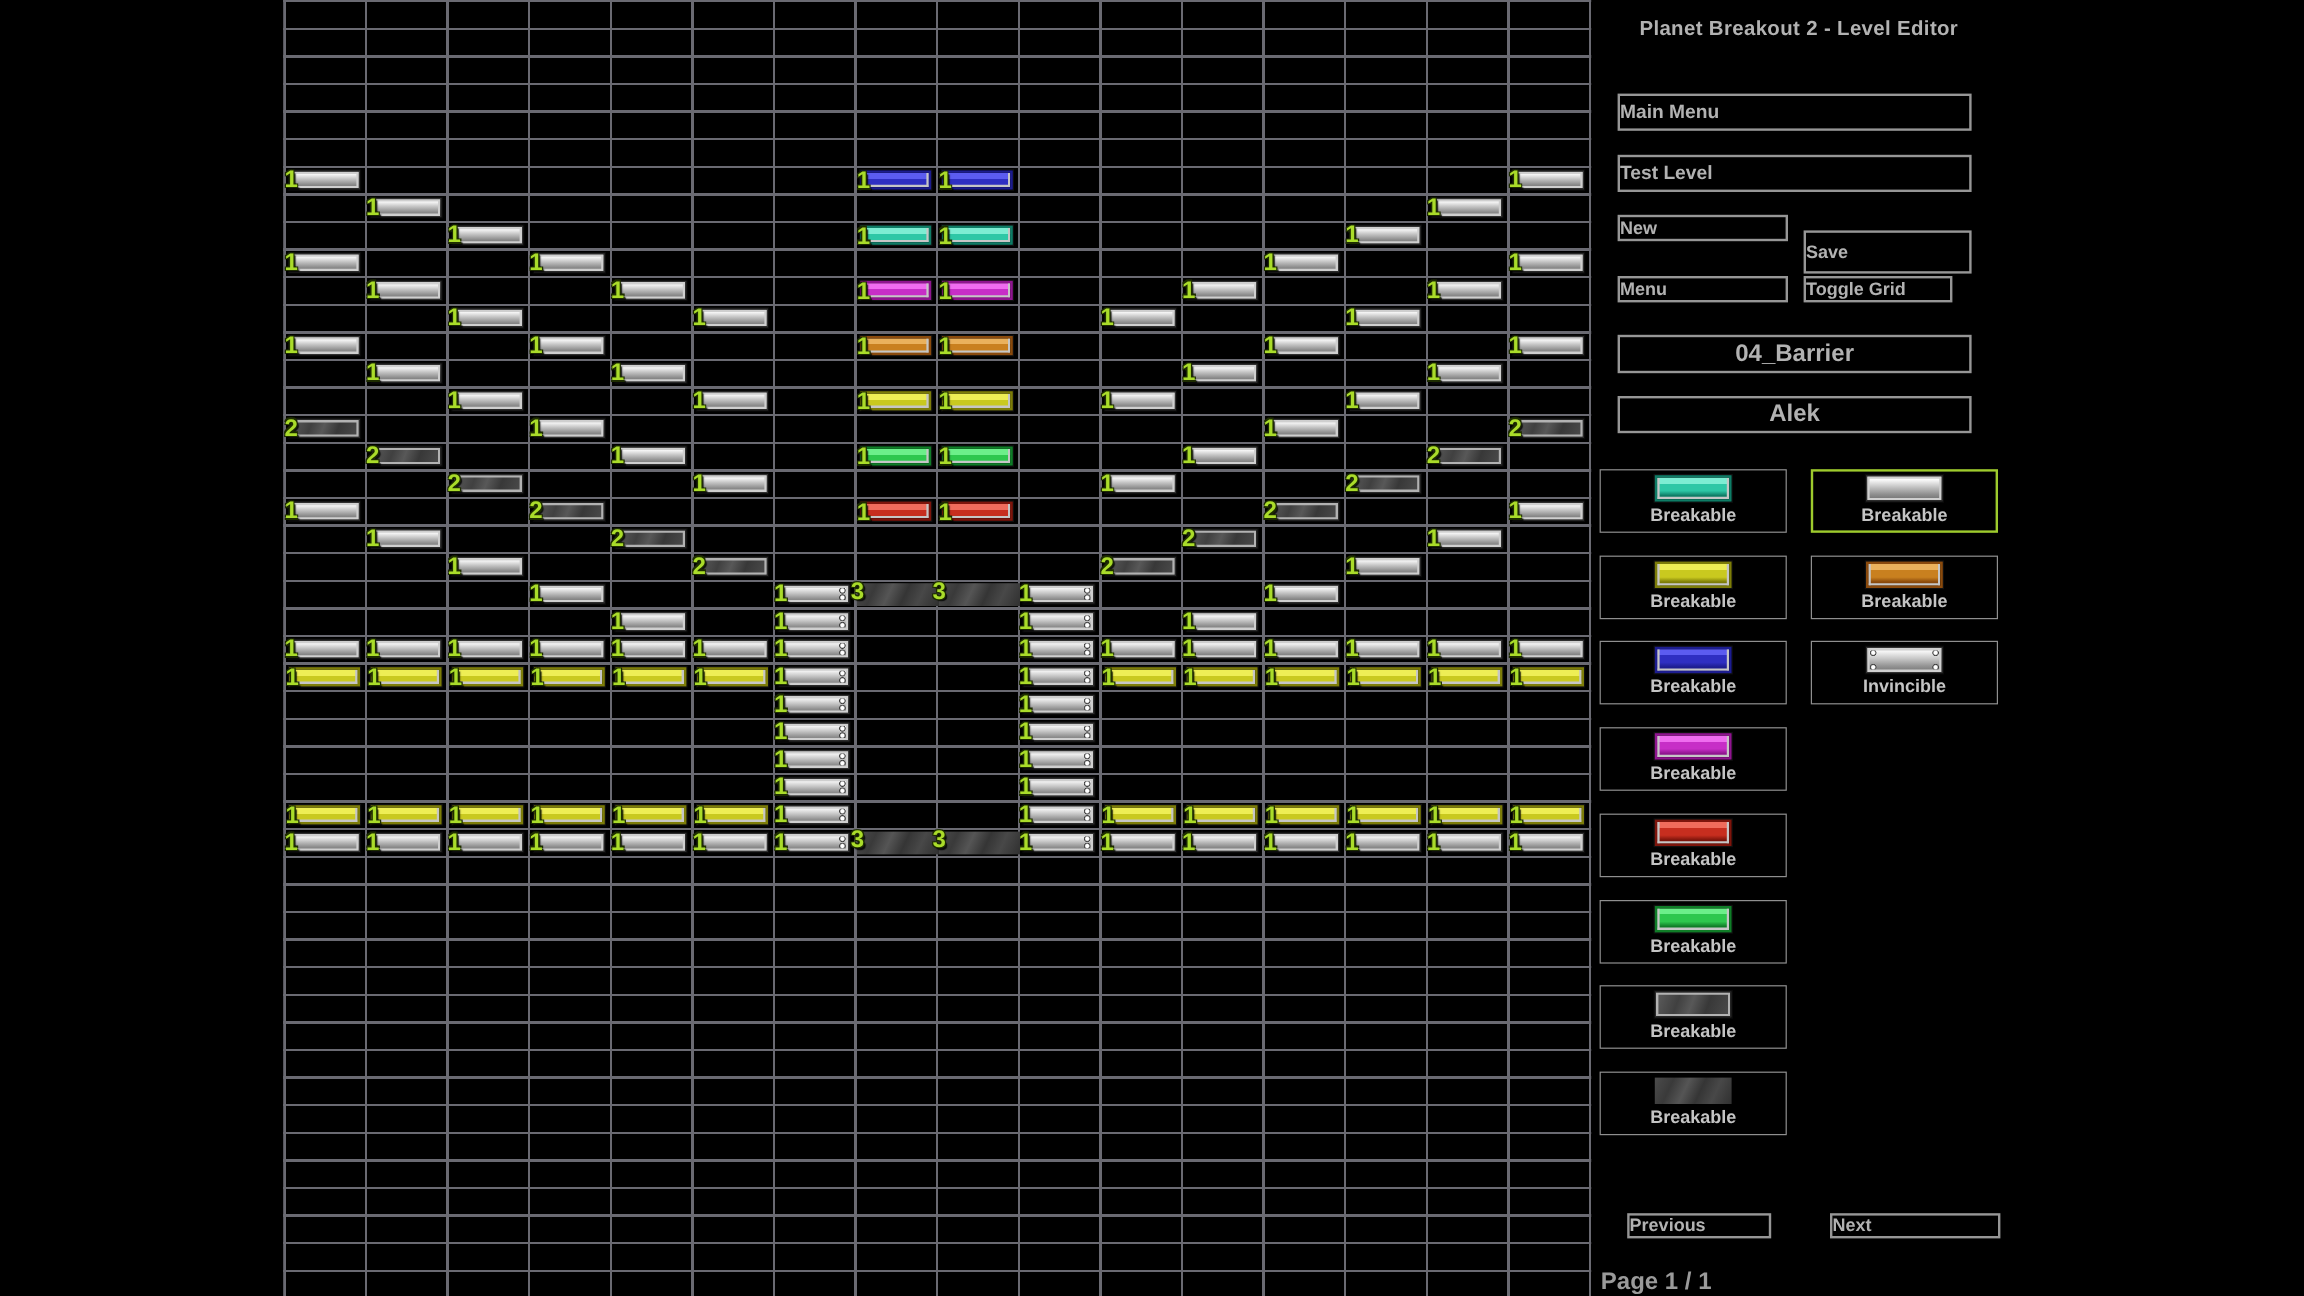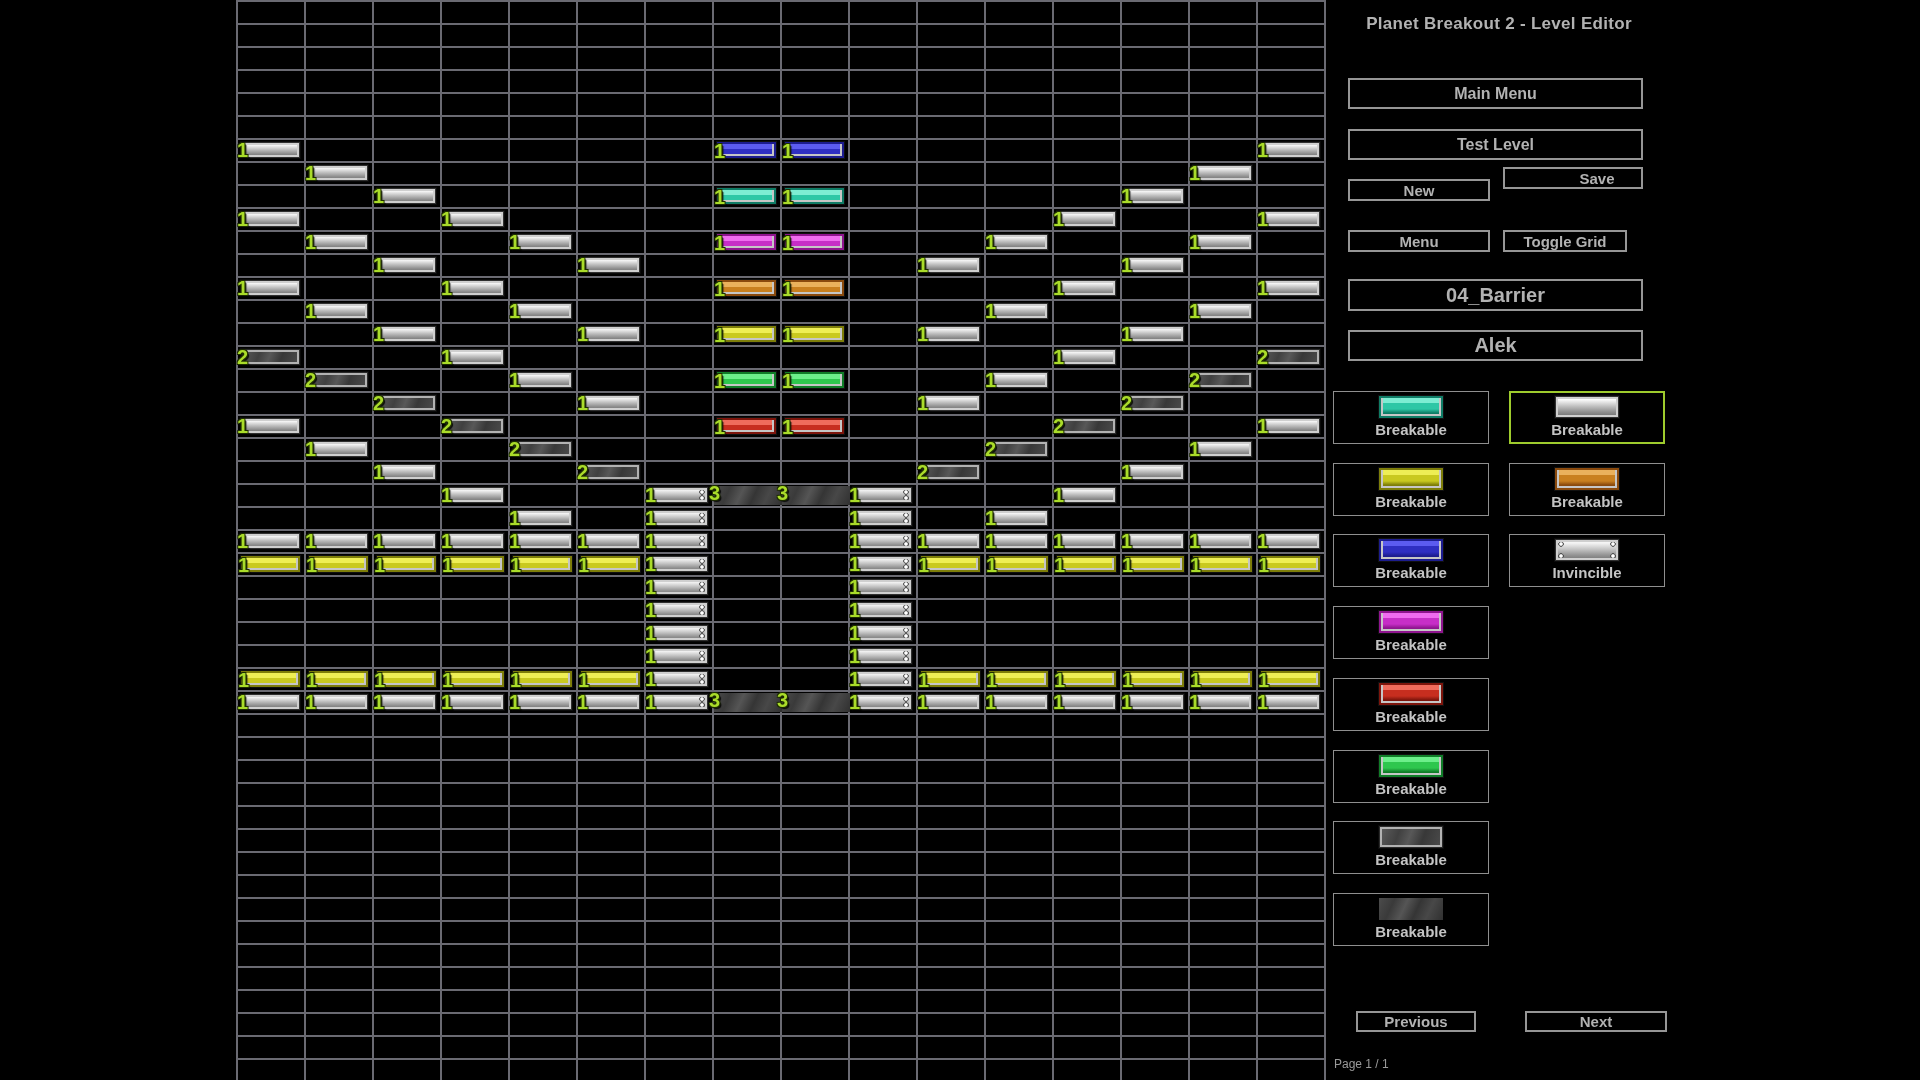--- a/index.html
+++ b/index.html
@@ -41,31 +41,31 @@
   .t-dark{border:1px solid #2a2a2a;
     box-shadow:inset 0 0 0 2px #b2b2b2,0 0 0 1px #0a0a0a;
     background:linear-gradient(110deg,#5e5e5e,#404040 30%,#585858 48%,#383838 68%,#4c4c4c);}
   
   .t-slab{background:linear-gradient(115deg,#4c4c4c,#3a3a3a 22%,#555555 40%,#353535 58%,#484848 76%,#303030);}
 
   
   #sidebar{position:absolute;left:1333px;top:0;width:360px;height:1080px;color:#b2b2b2;}
   .sb-title{position:absolute;left:0;top:14px;width:332px;text-align:center;
     font-size:17px;font-weight:bold;color:#b2b2b2;letter-spacing:.3px;}
-  .sb-btn{position:absolute;display:flex;align-items:center;justify-content:center;
+  .sb-btn{position:absolute;display:flex;align-items:center;justify-content:flex-start;
     border:2px solid #969696;color:#b2b2b2;font-weight:bold;font-size:16px;background:#000;cursor:pointer;}
   .sb-btn.small{font-size:15px;}
   .sb-field{position:absolute;display:flex;align-items:center;justify-content:center;
     border:2px solid #969696;color:#b2b2b2;font-weight:bold;font-size:20px;background:#000;}
   .pal-box{position:absolute;width:156px;height:53px;border:1px solid #8f8f8f;background:#000;cursor:pointer;}
   .pal-box.selected{border:2px solid var(--selected-border);}
   .pal-brick{position:relative;width:64px;height:22px;margin:4px auto 0;}
   .pal-box.selected .pal-brick{margin-top:3px;}
   .pal-label{margin-top:3px;text-align:center;font-size:15px;font-weight:bold;color:#c4c4c4;}
-  .pager-label{position:absolute;left:1px;top:1057px;font-size:12px;font-weight:normal;color:#9a9a9a;}
+  .pager-label{position:absolute;left:1px;top:1057px;font-size:20px;font-weight:bold;color:#9a9a9a;}
 </style>
 </head>
 <body>
 
 <div id="playfield">
     <div class="brick t-color" style="--dk: #1d1d8f; --fill: #2f2fc2; --lt: #5c5cf0; left: 481px; top: 142px;">
       <span class="num">1</span>
     </div>
     <div class="brick t-color" style="--dk: #1d1d8f; --fill: #2f2fc2; --lt: #5c5cf0; left: 549px; top: 142px;">
       <span class="num">1</span>
@@ -503,21 +503,21 @@
 
   <div class="sb-btn" style="left:15px;top:78px;width:295px;height:31px;">
     <span>Main Menu</span>
   </div>
   <div class="sb-btn" style="left:15px;top:129px;width:295px;height:31px;">
     <span>Test Level</span>
   </div>
   <div class="sb-btn small" style="left:15px;top:179px;width:142px;height:22px;">
     <span>New</span>
   </div>
-  <div class="sb-btn small" style="left:170px;top:167px;width:140px;height:22px;padding-left:48px;">
+  <div class="sb-btn small" style="left:170px;top:192px;width:140px;height:36px;">
     <span>Save</span>
   </div>
   <div class="sb-btn small" style="left:15px;top:230px;width:142px;height:22px;">
     <span>Menu</span>
   </div>
   <div class="sb-btn small" style="left:170px;top:230px;width:124px;height:22px;">
     <span>Toggle Grid</span>
   </div>
 
   <div class="sb-field" style="left:15px;top:279px;width:295px;height:32px;">

